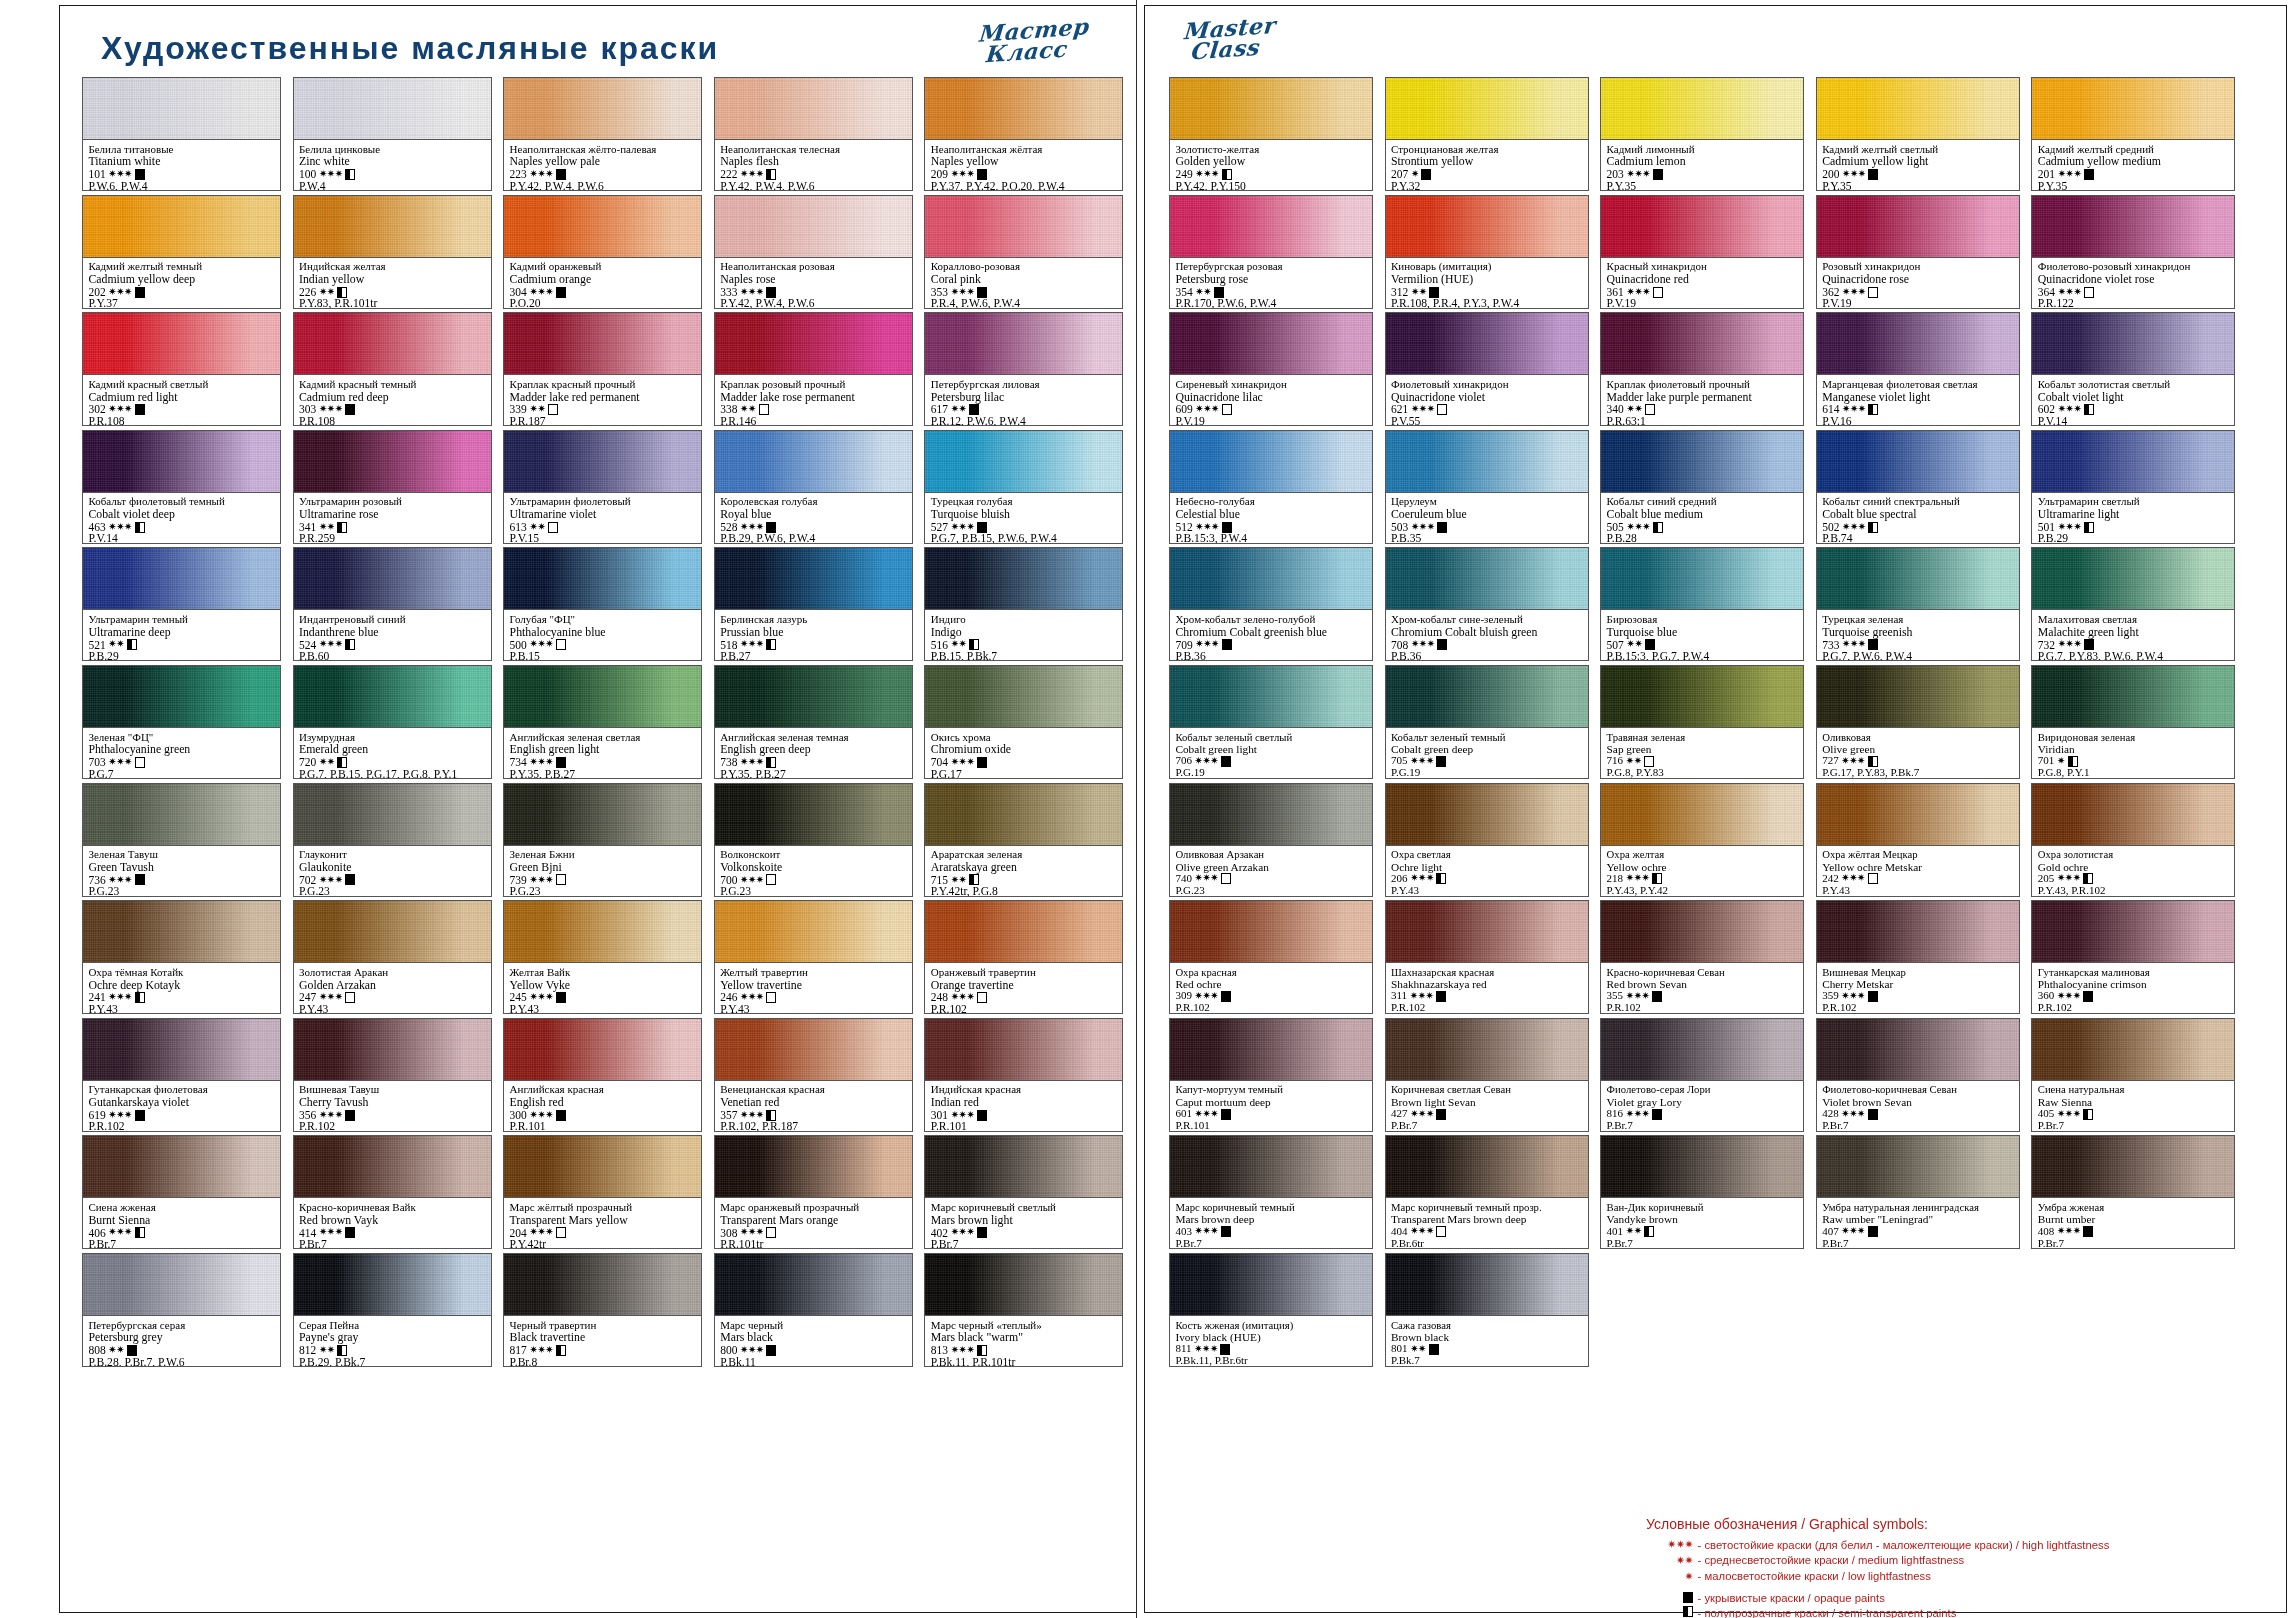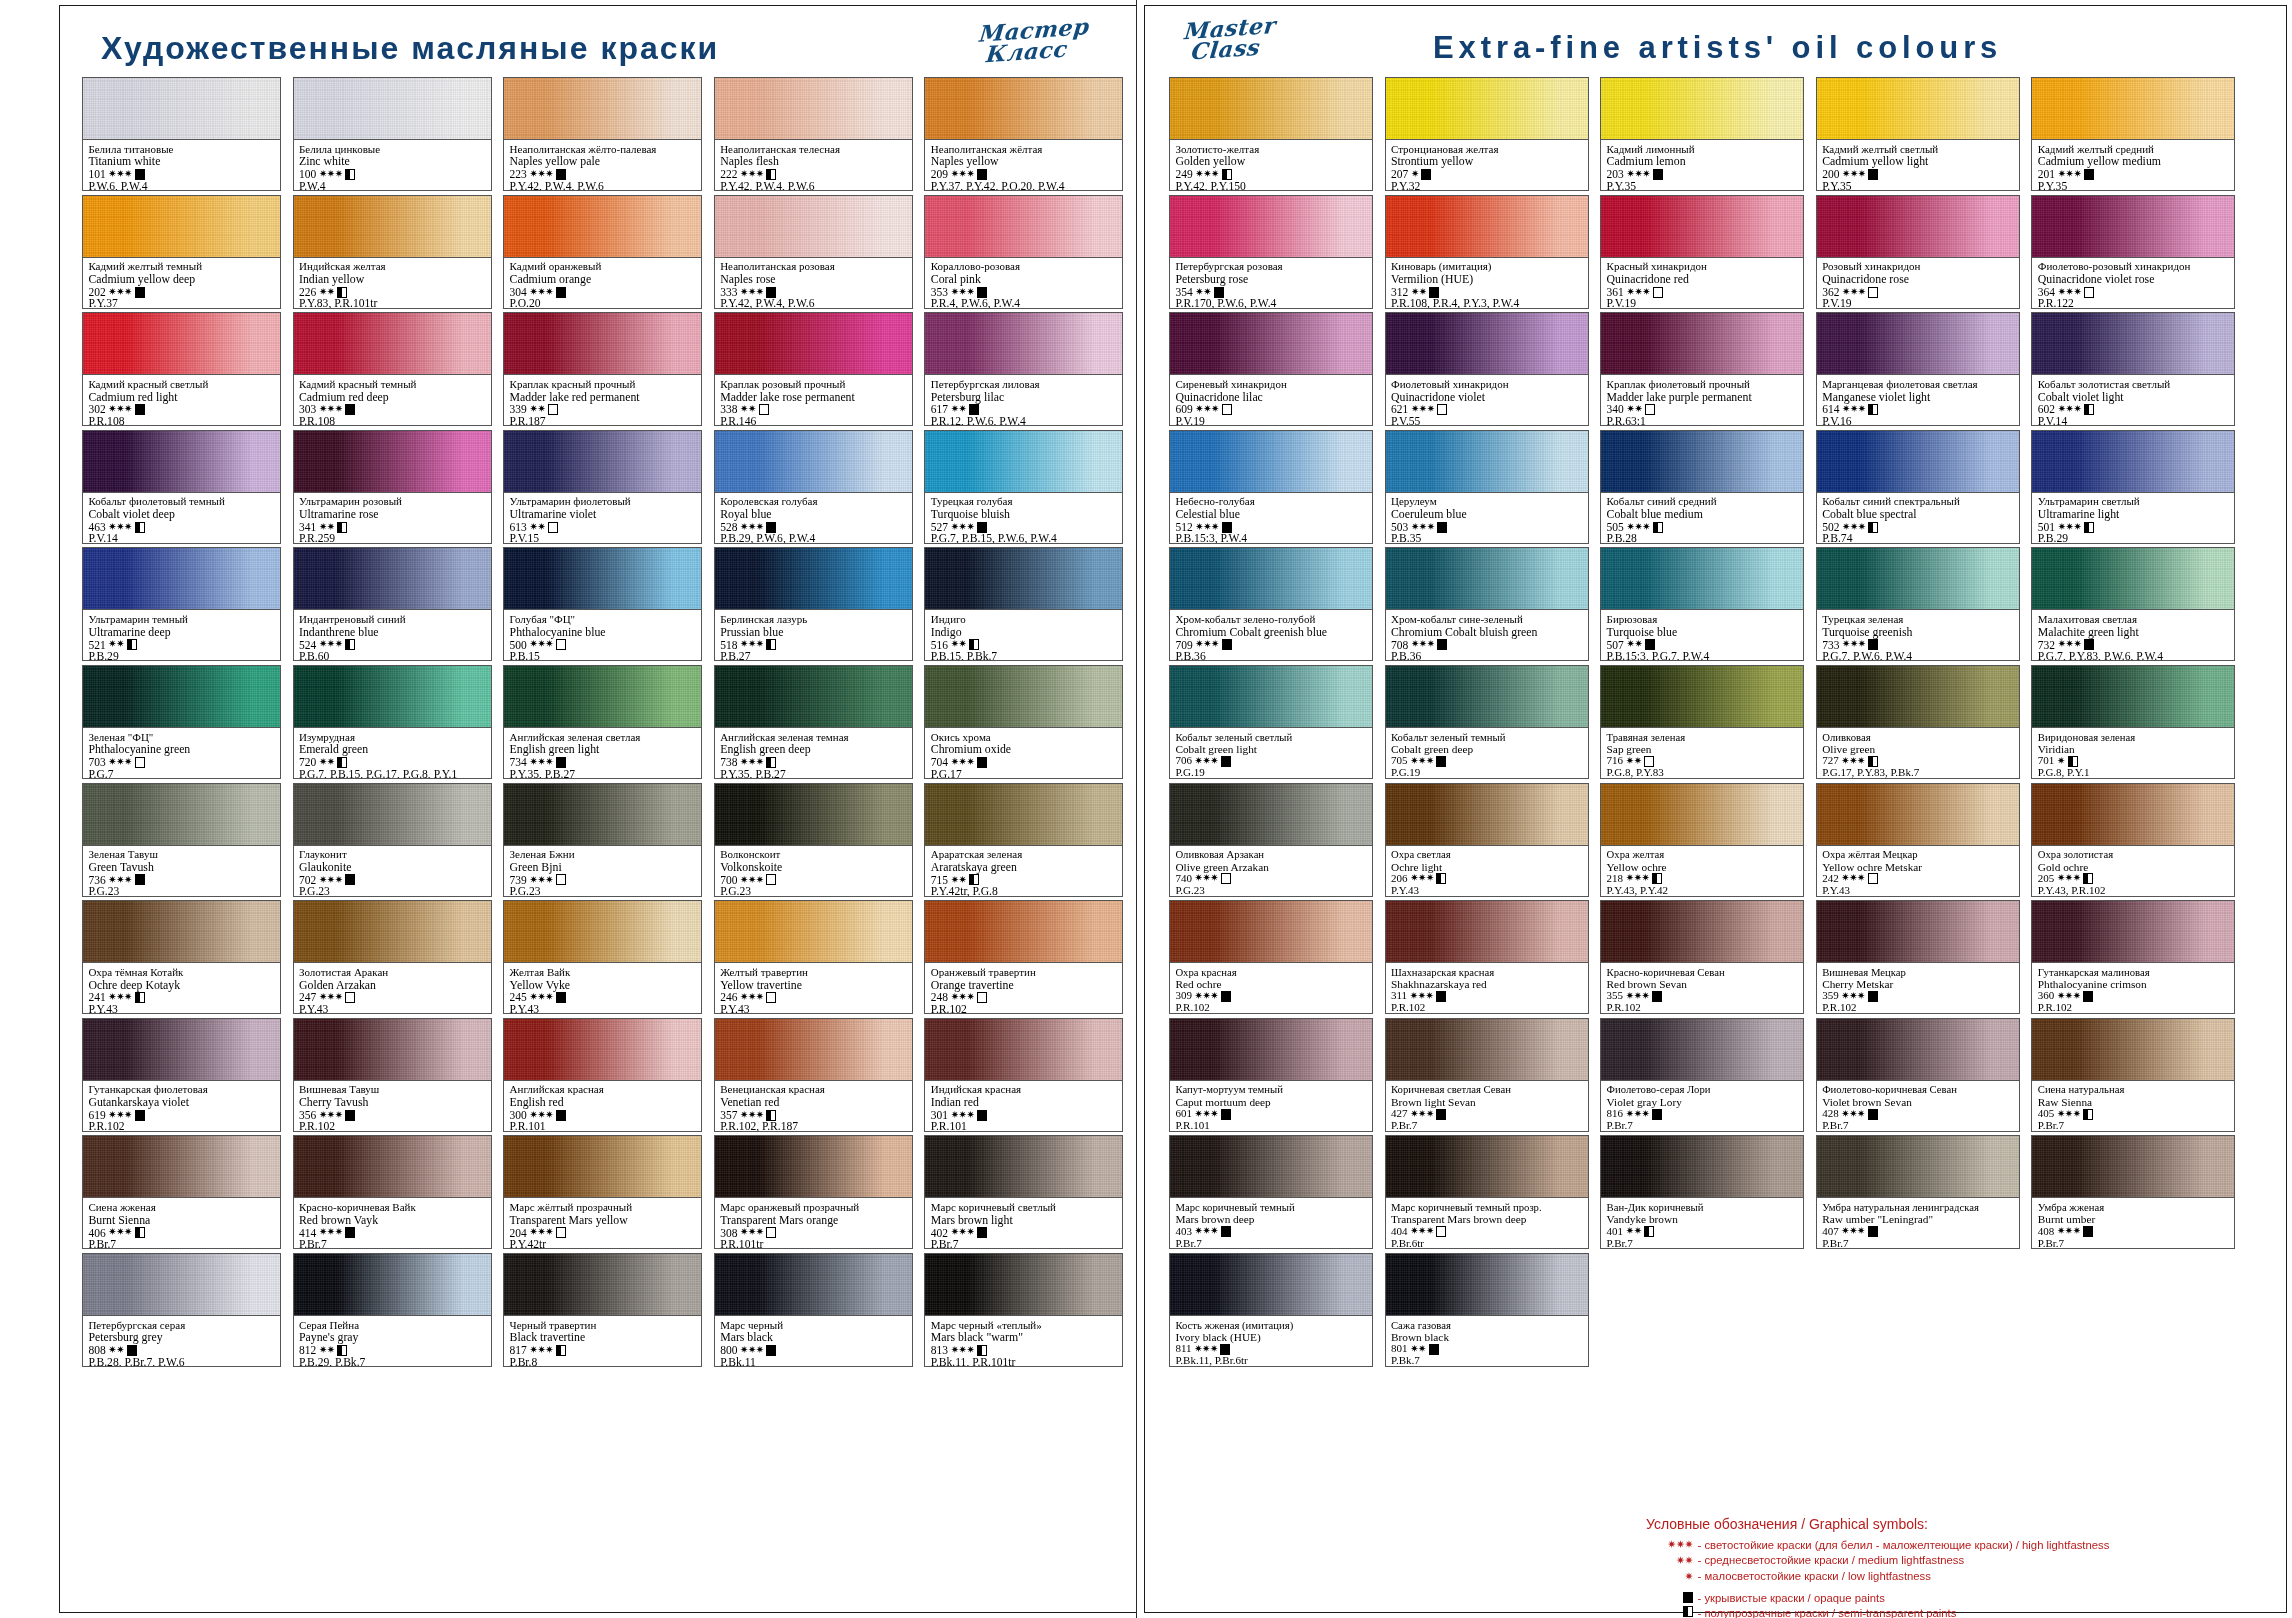--- a/index.html
+++ b/index.html
@@ -848,23 +848,20 @@
   </div>
 
   <div class="page page-right">
     <div class="page-frame frame-right"></div>
 
     <div class="logo" style="position:absolute;left:47px;top:18px;">
       <span class="l1">Master</span>
       <span class="l2">Class</span>
     </div>
 
-    <div class="hdr" style="left:296px;top:30px;">
-      <div class="hdr-title en">Extra-fine artists' oil colours</div>
-    </div>
 
     <div class="grid grid-right" id="grid-right">
         <div class="cell">
           <div class="swatch" style="background: linear-gradient(90deg, rgb(224, 155, 17) 0%, rgb(224, 155, 17) 22%, rgb(245, 219, 165) 86%, rgb(245, 219, 165) 100%);"></div>
           <div class="label">
             <div class="lbl-ru">Золотисто-желтая</div>
             <div class="lbl-en">Golden yellow</div>
             <div class="lbl-code">
               <span>249</span>
               <span class="stars">✷✷✷</span>

